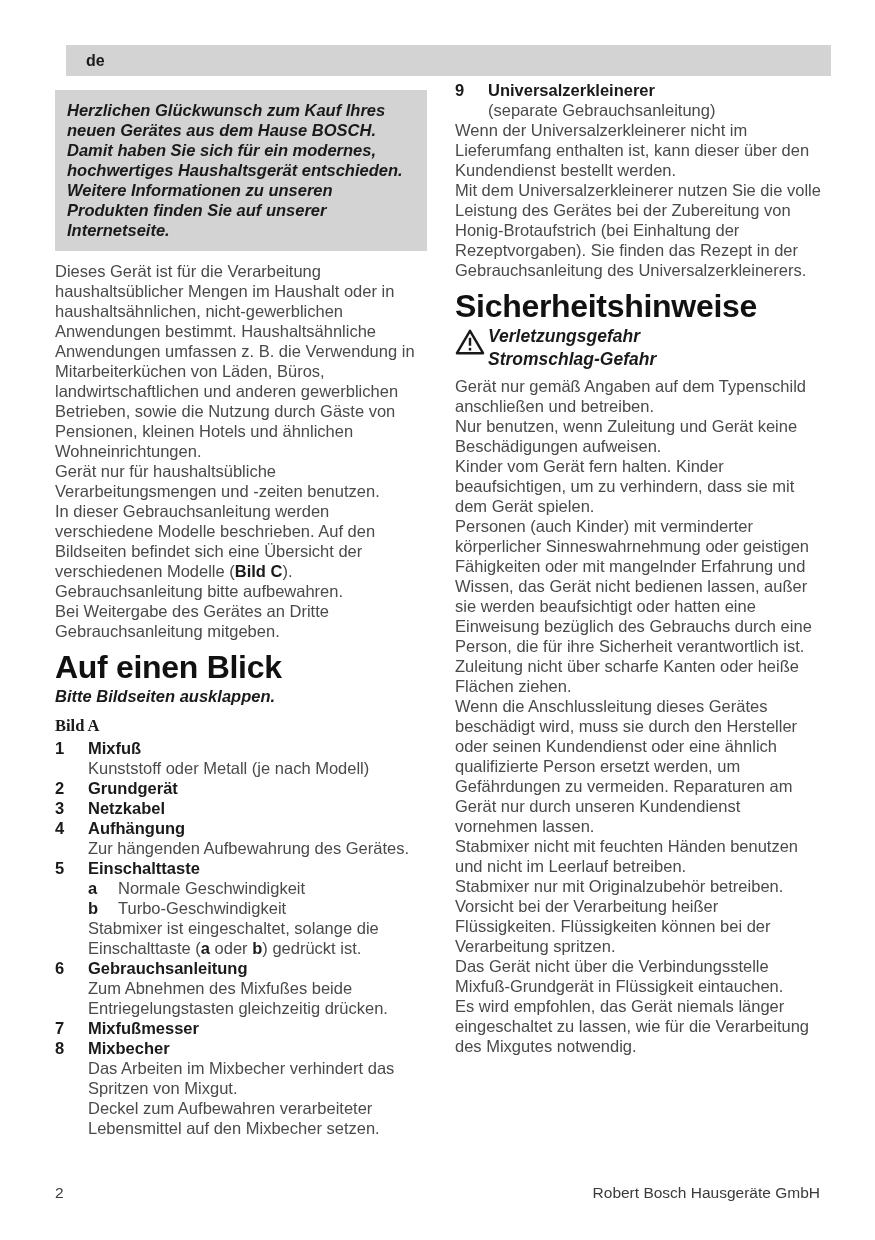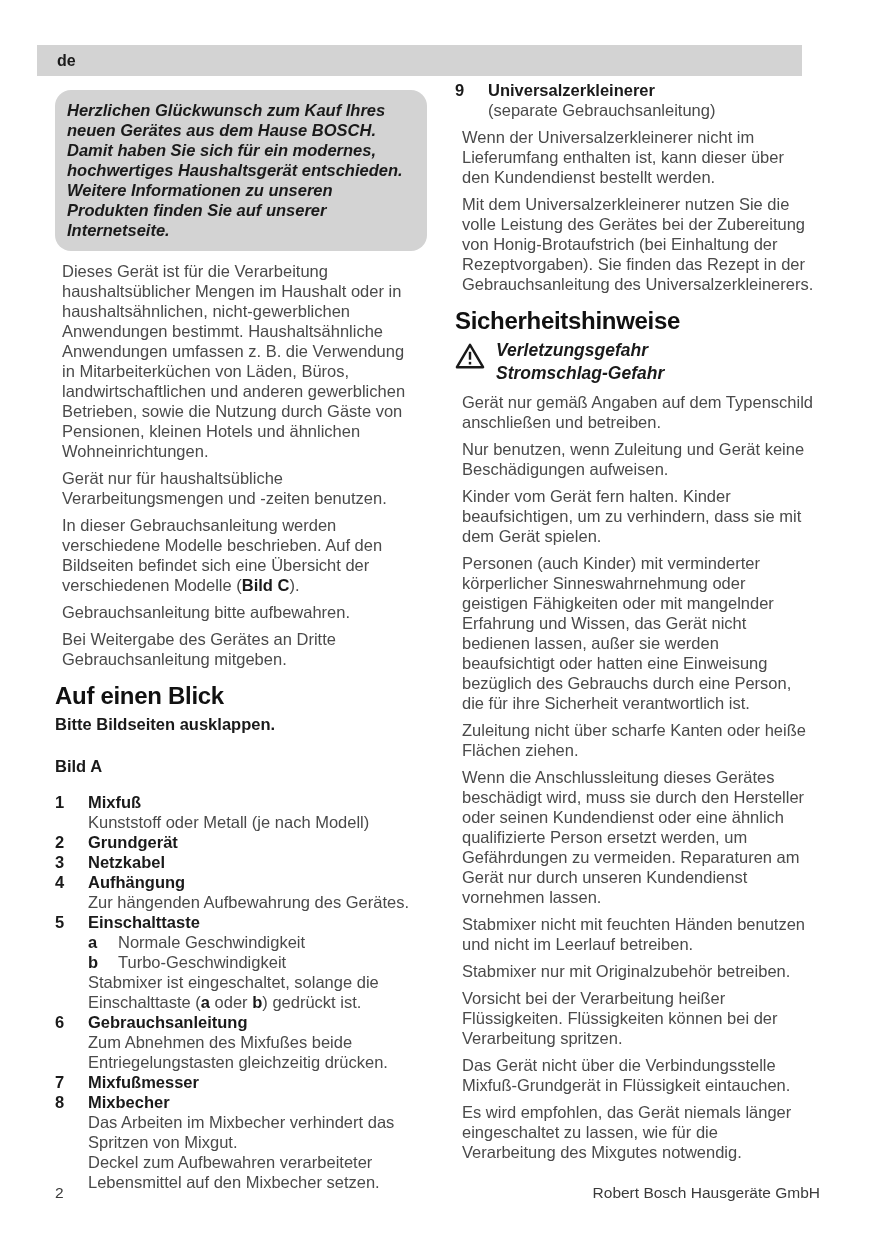--- a/index.html
+++ b/index.html
@@ -3,48 +3,48 @@
 <meta charset="utf-8">
 <style>
   * { margin:0; padding:0; box-sizing:border-box; }
   html,body { background:#ffffff; }
   body { font-family:"Liberation Sans", sans-serif; color:#444444; }
   .page {
     position:relative; width:875px; height:1240px; margin:0 auto;
     background:#ffffff; overflow:hidden;
   }
   .de-bar {
-    position:absolute; left:37px; top:45px; width:765px; height:31px;
+    position:absolute; left:66px; top:45px; width:765px; height:31px;
     background:#d3d3d3; display:flex; align-items:center;
   }
   .de-bar .lang { font-weight:bold; font-size:16px; color:#1a1a1a; padding-left:20px; }
   .col { position:absolute; font-size:16.5px; line-height:20px; color:#4a4a4a; }
   .col-left  { left:55px;  top:90px; width:372px; }
   .col-right { left:455px; top:80px; width:367px; }
   .intro-box {
     background:#d3d3d3; padding:10px 12px 11px 12px; margin-bottom:10px;
-    font-style:italic; font-weight:bold; color:#1a1a1a; line-height:20px;border-radius:16px;
+    font-style:italic; font-weight:bold; color:#1a1a1a; line-height:20px;
   }
-  .para { margin:7px; }
+  .para { margin:0; }
   .b { font-weight:bold; color:#1a1a1a; }
   h1.section {
-    font-size:24px; line-height:27px; font-weight:bold; color:#111111;
+    font-size:32px; line-height:27px; font-weight:bold; color:#111111;
     letter-spacing:-0.3px; margin:13px 0 5px 0;
   }
   .bold-line { font-weight:bold; color:#1a1a1a; }
-  .sub-head { margin-bottom:22px; }
-  .fig-label { margin-bottom:16px; }
+  .sub-head { margin-bottom:10px;font-style:italic; }
+  .fig-label { margin-bottom:2px;font-family:Liberation Serif, serif; }
   .li { display:flex; }
   .num { flex:none; width:33px; font-weight:bold; color:#1a1a1a; }
   .li-body { flex:1; }
   .li-title { font-weight:bold; color:#1a1a1a; }
   .subrow { display:flex; }
   .letter { flex:none; width:30px; font-weight:bold; color:#1a1a1a; }
   .item9 { margin-bottom:0; }
-  .warn { display:flex; margin:2px 0 5px 0;gap:8px; }
+  .warn { display:flex; margin:2px 0 5px 0; }
   .warn-icon { flex:none; width:33px; padding-top:3px; }
   .warn-text {
     font-weight:bold; font-style:italic; color:#1a1a1a;
     font-size:17.5px; line-height:23px;
   }
   .footer {
     position:absolute; left:55px; top:1184px; width:765px;
     display:flex; justify-content:space-between;
     font-size:15.5px; color:#3a3a3a;
   }

